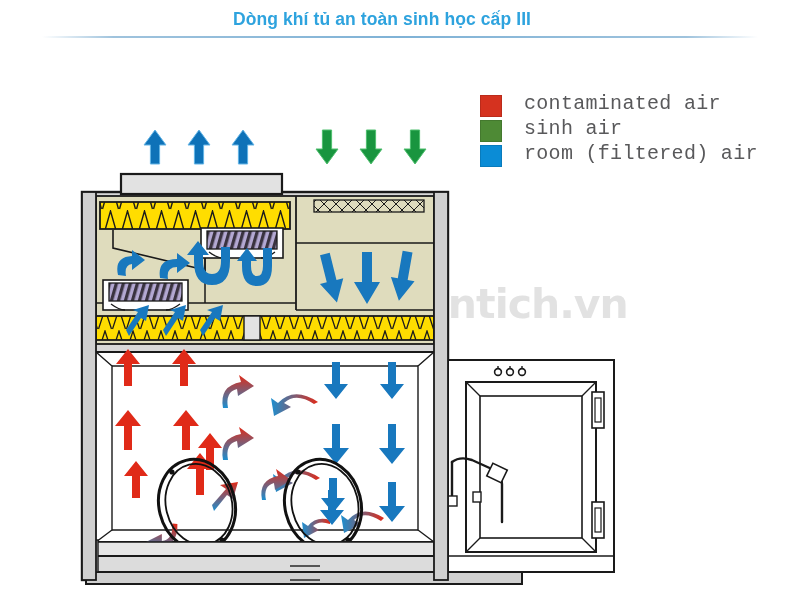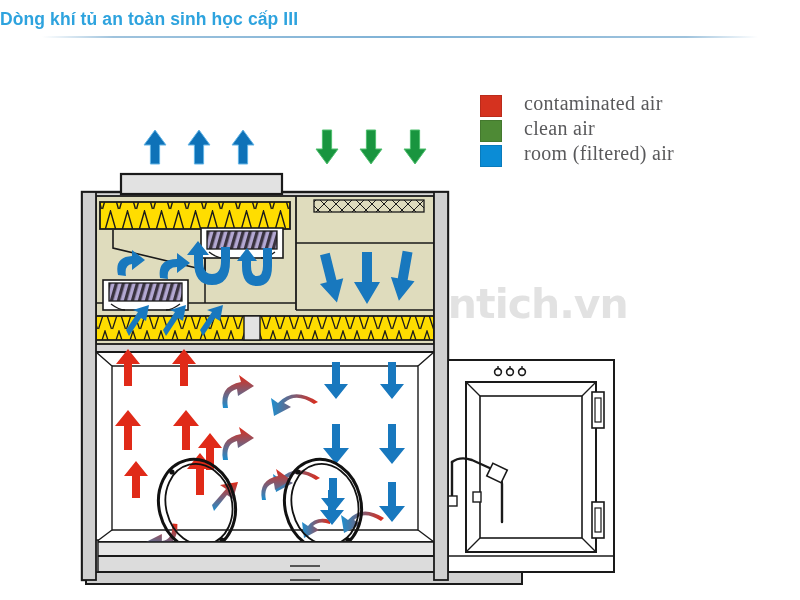--- a/index.html
+++ b/index.html
@@ -9,42 +9,42 @@
     font-family:"Liberation Sans","DejaVu Sans",sans-serif;
   }
   #stage{position:absolute;left:0;top:0;width:800px;height:600px;}
 
   
   #title-bar{
     position:absolute;left:0;top:0;width:800px;height:44px;
   }
   #page-title{
     position:absolute;left:0;top:9px;width:764px;
-    text-align:left;
+    text-align:center;
     color:#2EA3DE;
     font-size:17.5px;font-weight:bold;
     letter-spacing:.1px;
     white-space:nowrap;
   }
   #title-rule{
     position:absolute;left:42px;top:36px;width:716px;height:2px;
     background:linear-gradient(to right,#ffffff 0%,#9fc3dd 10%,#7fb2d6 50%,#9fc3dd 90%,#ffffff 100%);
   }
 
   
   #legend{position:absolute;left:480px;top:92px;}
   .legend-row{position:absolute;left:0;height:24px;}
   .legend-sw{
     position:absolute;left:0;top:3px;width:20px;height:20px;
     border:1px solid rgba(0,0,0,.12);
   }
   .legend-tx{
     position:absolute;left:44px;top:0;
     font-size:20px;color:#59595b;white-space:nowrap;
-    font-family:Liberation Serif, serif;
+    font-family:Liberation Mono, monospace;
     letter-spacing:.3px;
   }
 
   
   #watermark{
     position:absolute;left:218px;top:280px;
     font-size:41px;font-weight:bold;color:rgba(150,150,150,.28);
     letter-spacing:-1px;white-space:nowrap;
     font-family:"DejaVu Sans","Liberation Sans",sans-serif;
     pointer-events:none;
@@ -63,21 +63,21 @@
     <div id="title-rule"></div>
   </div>
 
   <div id="legend">
     <div class="legend-row" style="top:0px;">
       <span class="legend-sw" style="background:#D5321F"></span>
       <span class="legend-tx">contaminated  air</span>
     </div>
     <div class="legend-row" style="top:25px;">
       <span class="legend-sw" style="background:#4E8A35"></span>
-      <span class="legend-tx">clean  air</span>
+      <span class="legend-tx">sinh  air</span>
     </div>
     <div class="legend-row" style="top:50px;">
       <span class="legend-sw" style="background:#0B8CD6"></span>
       <span class="legend-tx">room (filtered) air</span>
     </div>
   </div>
 
   <div id="watermark">thietbiphantich.vn</div>
 
   <svg id="bsc-svg" viewBox="0 0 800 600">

